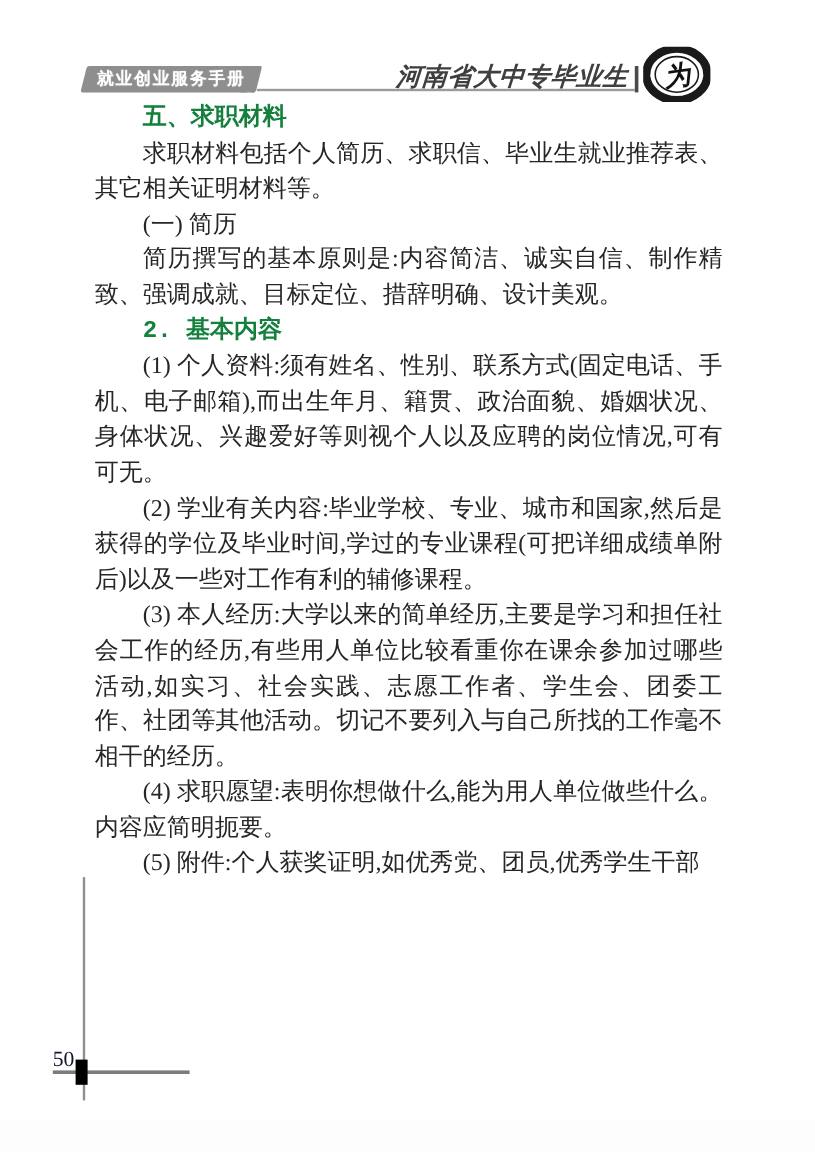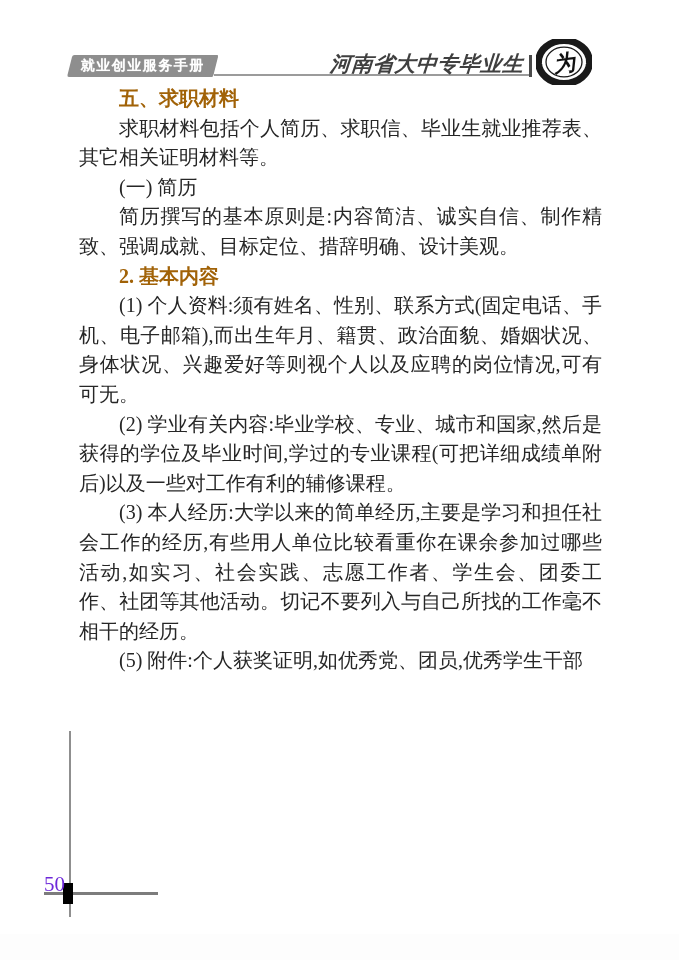--- a/index.html
+++ b/index.html
@@ -36,31 +36,31 @@
   .seal-logo{position:absolute;left:536px;top:39px;}
 
   
   .body-text{
     position:absolute;left:79px;top:84px;width:523px;
     font-size:20px;line-height:29.6px;text-align:justify;color:#262626;
   }
   .body-text p{margin:0;text-indent:2em;}
   .body-text p.heading{
     font-weight:bold;
-    font-family:Liberation Serif, serif;
-    color:#a16207;
+    font-family:Liberation Mono, monospace;
+    color:#15803d;
   }
 
   
   .fold-line-v{position:absolute;left:69px;top:731px;width:2px;height:186px;background:#8f8f8f;}
   .fold-line-h{position:absolute;left:44px;top:892px;width:114px;height:3px;background:#7c7c7c;}
   .fold-block{position:absolute;left:63px;top:883px;width:10px;height:21px;background:#000000;}
   .page-number{
     position:absolute;left:44px;top:872px;width:20px;
-    font-size:21px;color:#6d28d9;text-align:right;
+    font-size:18px;color:#0f172a;text-align:left;
     font-family:"Liberation Serif","DejaVu Serif",serif;
   }
 </style>
 </head>
 <body>
 
 <div class="page">
 
   <div class="manual-badge">
     <span class="label">就业创业服务手册</span>
@@ -80,20 +80,21 @@
 
   <div class="body-text">
       <p class="heading">五、求职材料</p>
       <p class="body">求职材料包括个人简历、求职信、毕业生就业推荐表、其它相关证明材料等。</p>
       <p class="body">(一) 简历</p>
       <p class="body">简历撰写的基本原则是:内容简洁、诚实自信、制作精致、强调成就、目标定位、措辞明确、设计美观。</p>
       <p class="heading">2. 基本内容</p>
       <p class="body">(1) 个人资料:须有姓名、性别、联系方式(固定电话、手机、电子邮箱),而出生年月、籍贯、政治面貌、婚姻状况、身体状况、兴趣爱好等则视个人以及应聘的岗位情况,可有可无。</p>
       <p class="body">(2) 学业有关内容:毕业学校、专业、城市和国家,然后是获得的学位及毕业时间,学过的专业课程(可把详细成绩单附后)以及一些对工作有利的辅修课程。</p>
       <p class="body">(3) 本人经历:大学以来的简单经历,主要是学习和担任社会工作的经历,有些用人单位比较看重你在课余参加过哪些活动,如实习、社会实践、志愿工作者、学生会、团委工作、社团等其他活动。切记不要列入与自己所找的工作毫不相干的经历。</p>
+      <p class="body">(4) 求职愿望:表明你想做什么,能为用人单位做些什么。内容应简明扼要。</p>
       <p class="body">(5) 附件:个人获奖证明,如优秀党、团员,优秀学生干部</p>
     </div>
 
   <div class="fold-line-v"></div>
   <div class="fold-line-h"></div>
   <div class="fold-block"></div>
   <div class="page-number">50</div>
 
   <div class="page-edge"></div>
 </div>

